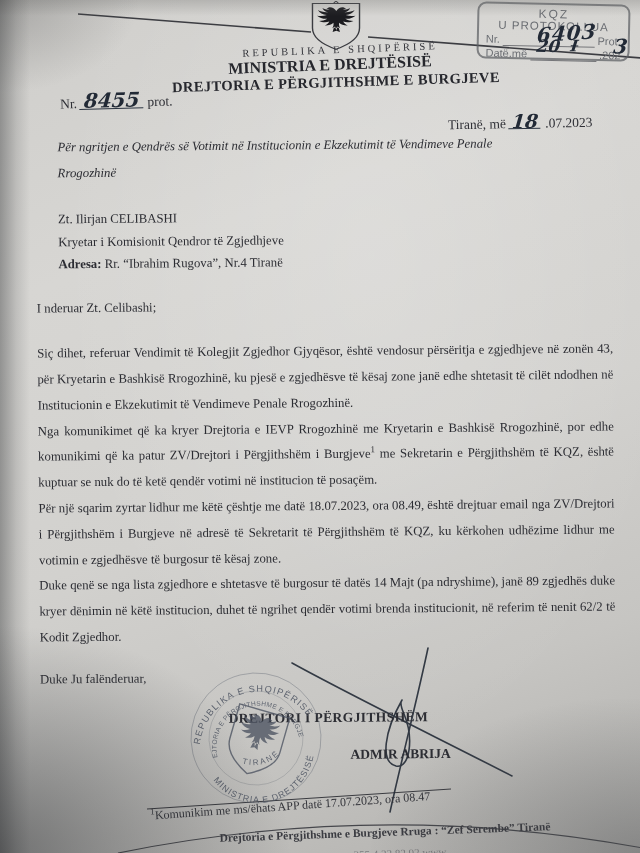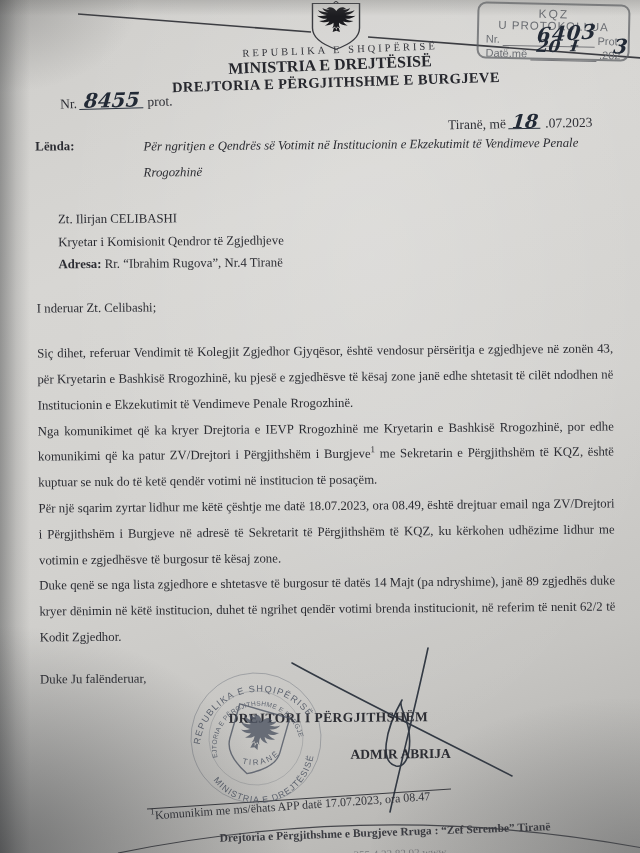--- a/index.html
+++ b/index.html
@@ -122,21 +122,20 @@
 
   <div class="abs date-row">
     <span>Tiranë, më</span>
     <span class="hand date-hand">18</span>
     <span>.07.2023</span>
   </div>
 
   <div class="abs letter">
 
     <div class="row subject-row">
-      <span class="lbl">Lënda:</span>
       <span class="subject-text">Për ngritjen e Qendrës së Votimit në Institucionin e Ekzekutimit të Vendimeve Penale Rrogozhinë</span>
     </div>
 
     <div class="row addr-row">
       <span class="addr-block">
         <span>Zt. Ilirjan CELIBASHI</span><br>
         <span>Kryetar i Komisionit Qendror të Zgjedhjeve</span><br>
         <span class="addr-lbl">Adresa:</span>
         <span>Rr. “Ibrahim Rugova”, Nr.4 Tiranë</span>
       </span>

